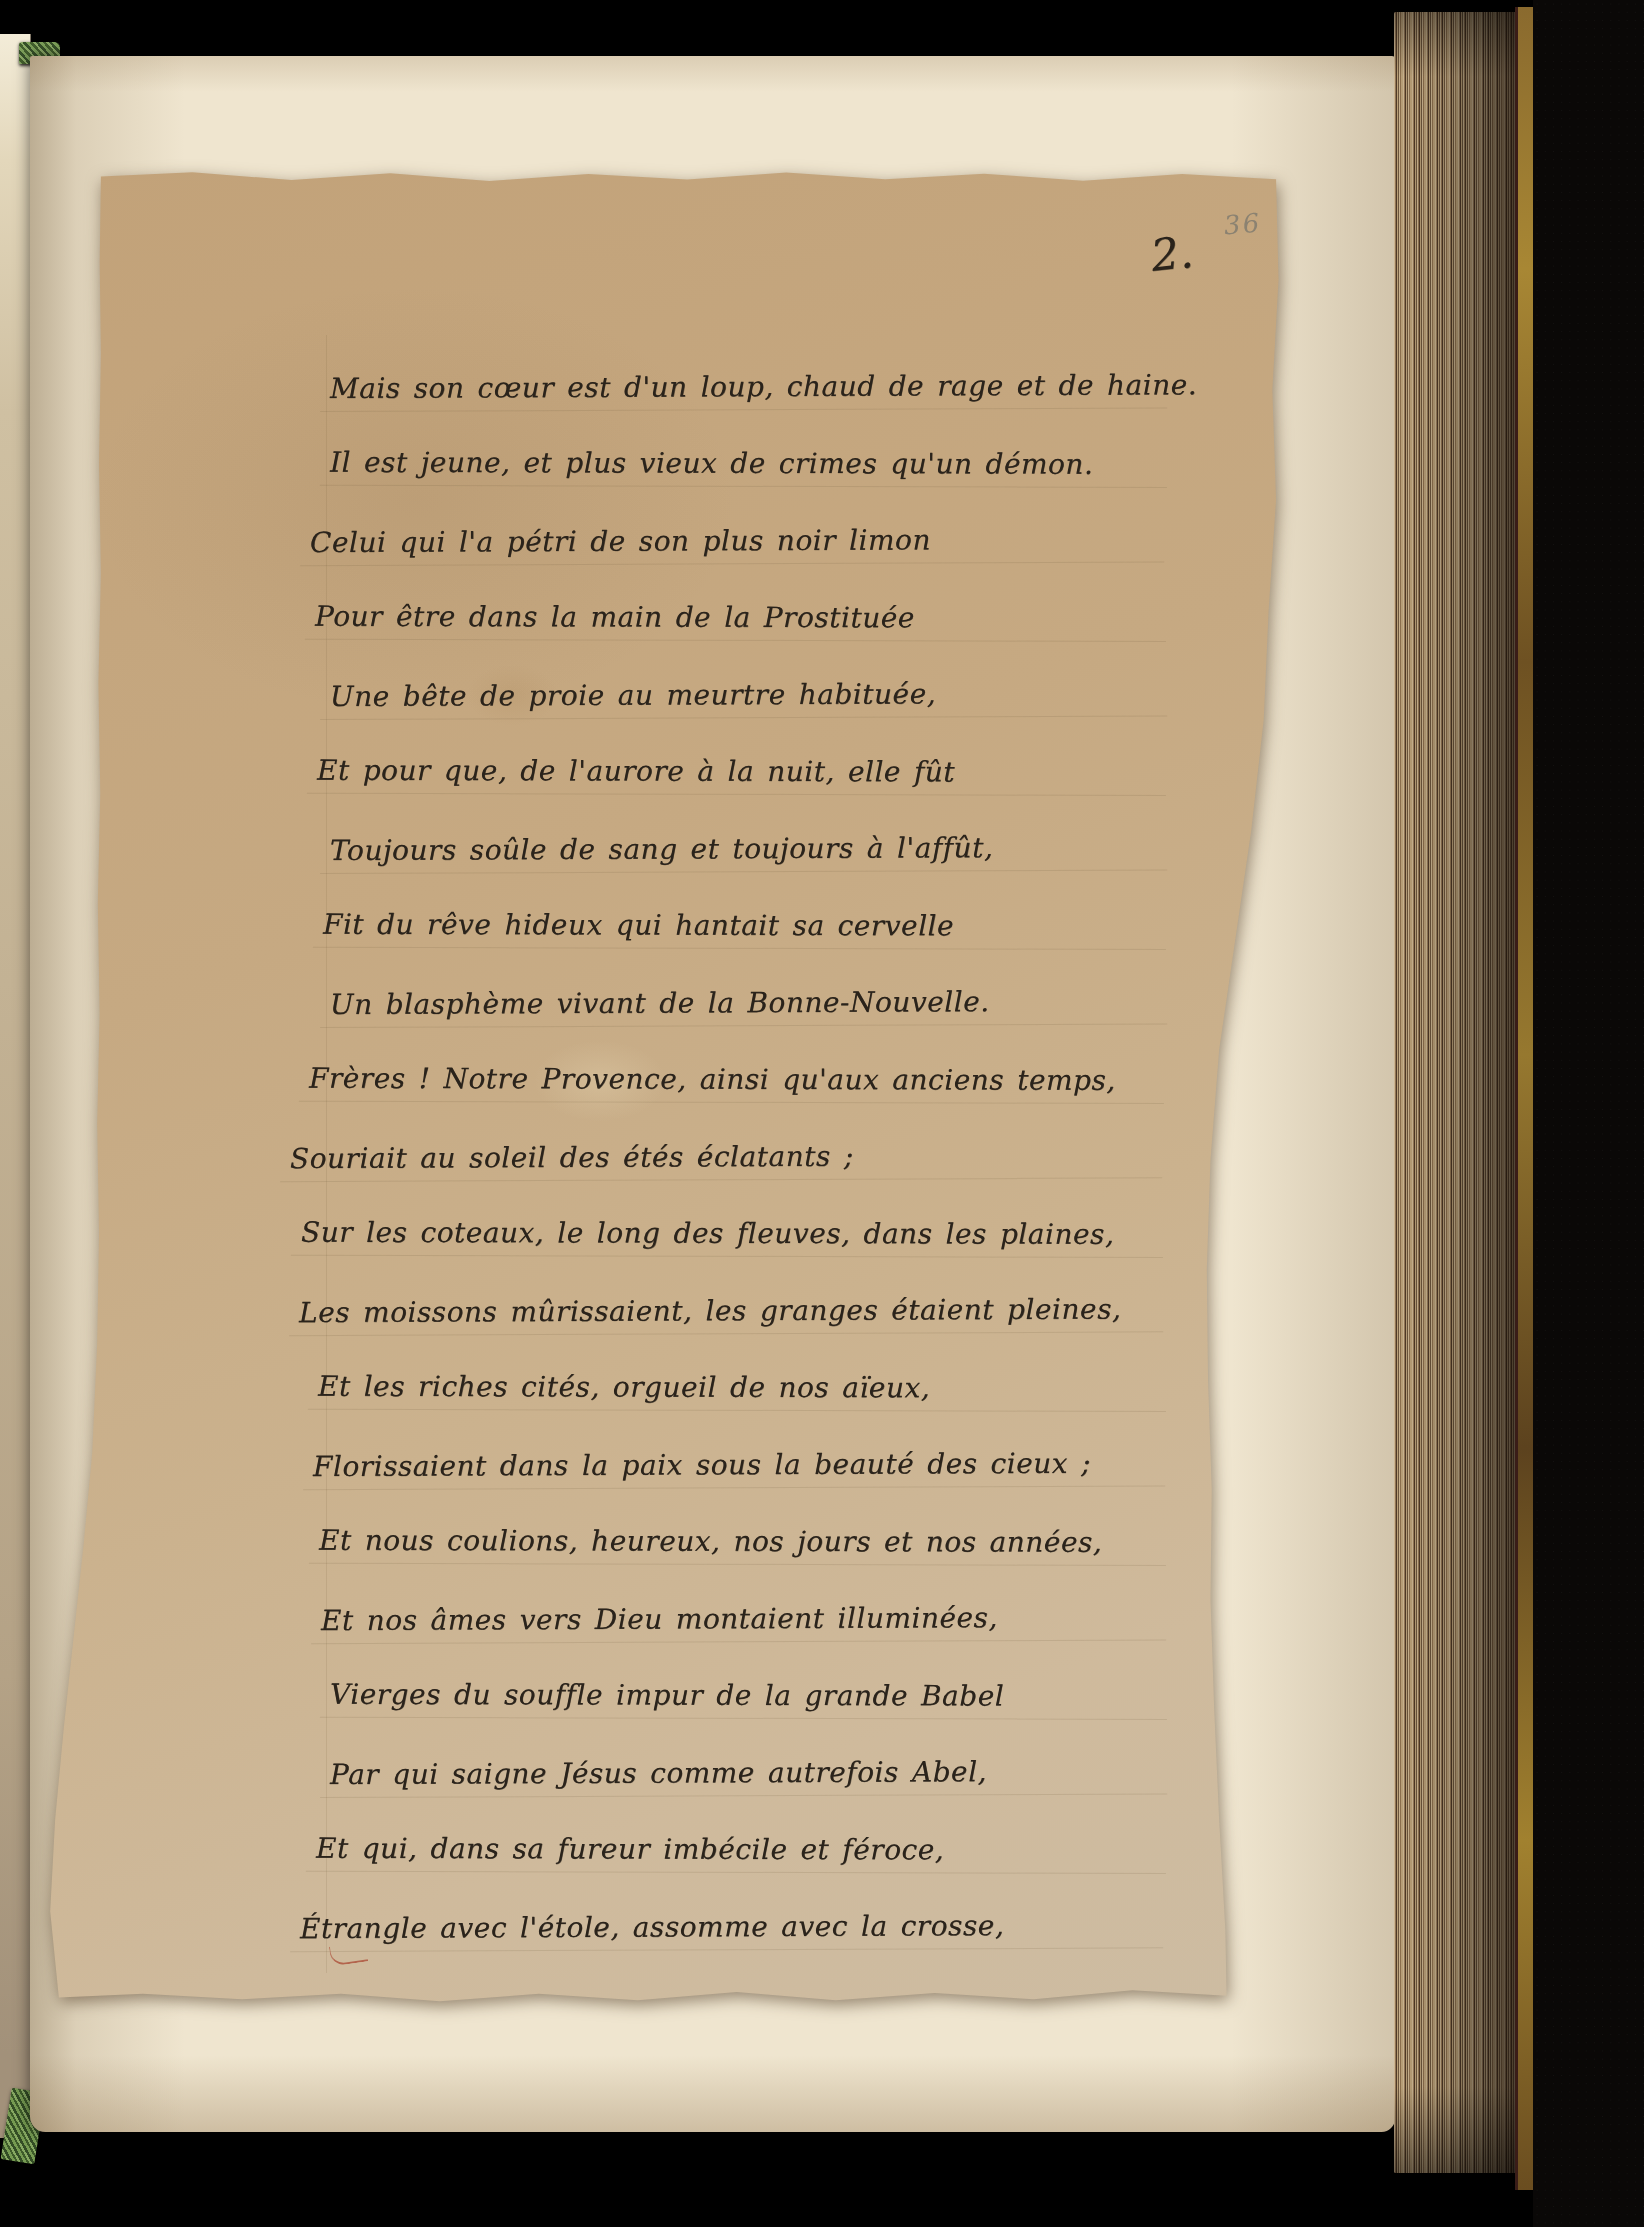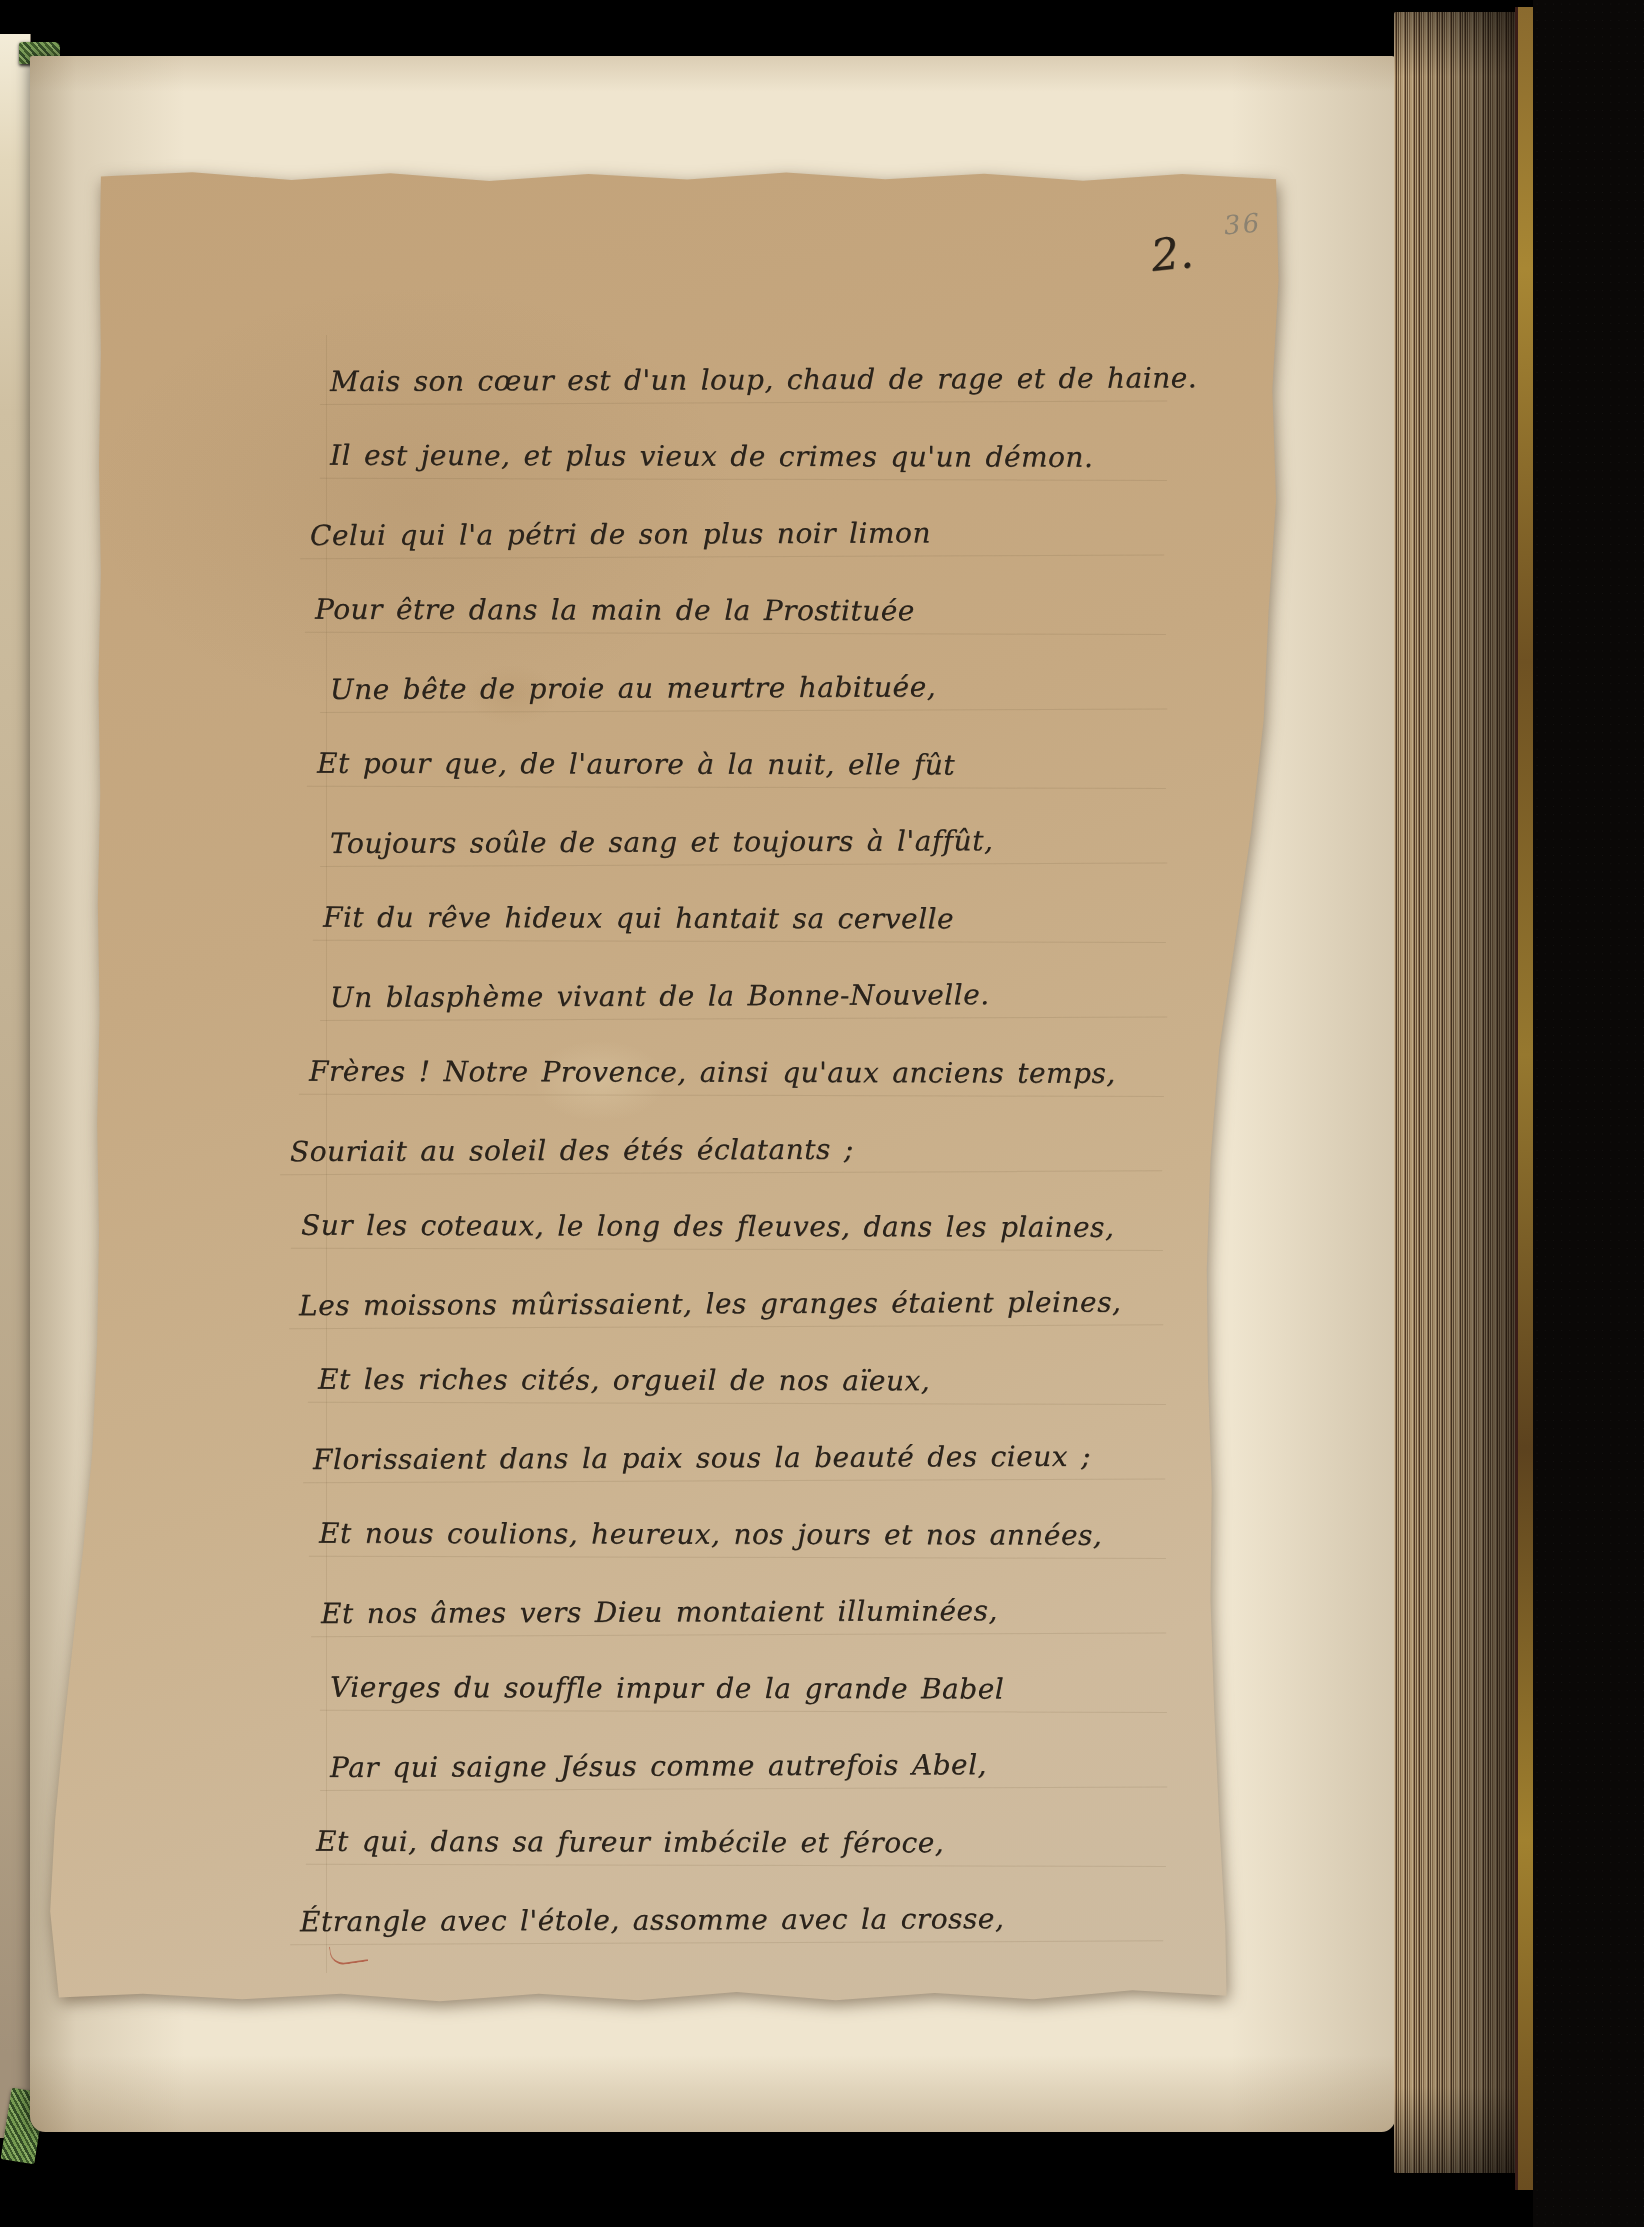--- a/index.html
+++ b/index.html
@@ -178,21 +178,21 @@
   .margin-guide {
     position: absolute;
     left: 282px; top: 165px;
     width: 1px; height: 1638px;
     background: rgba(110,90,60,0.14);
   }
 
   
   .poem {
     position: absolute;
-    left: 0; top: 171px;
+    left: 0; top: 178px;
     width: 100%;
     padding-left: 286px;
     box-sizing: border-box;
   }
   .poem-line {
     position: relative;
     height: 77px;
     line-height: 77px;
     white-space: nowrap;
     font-family: "DejaVu Serif", serif;

